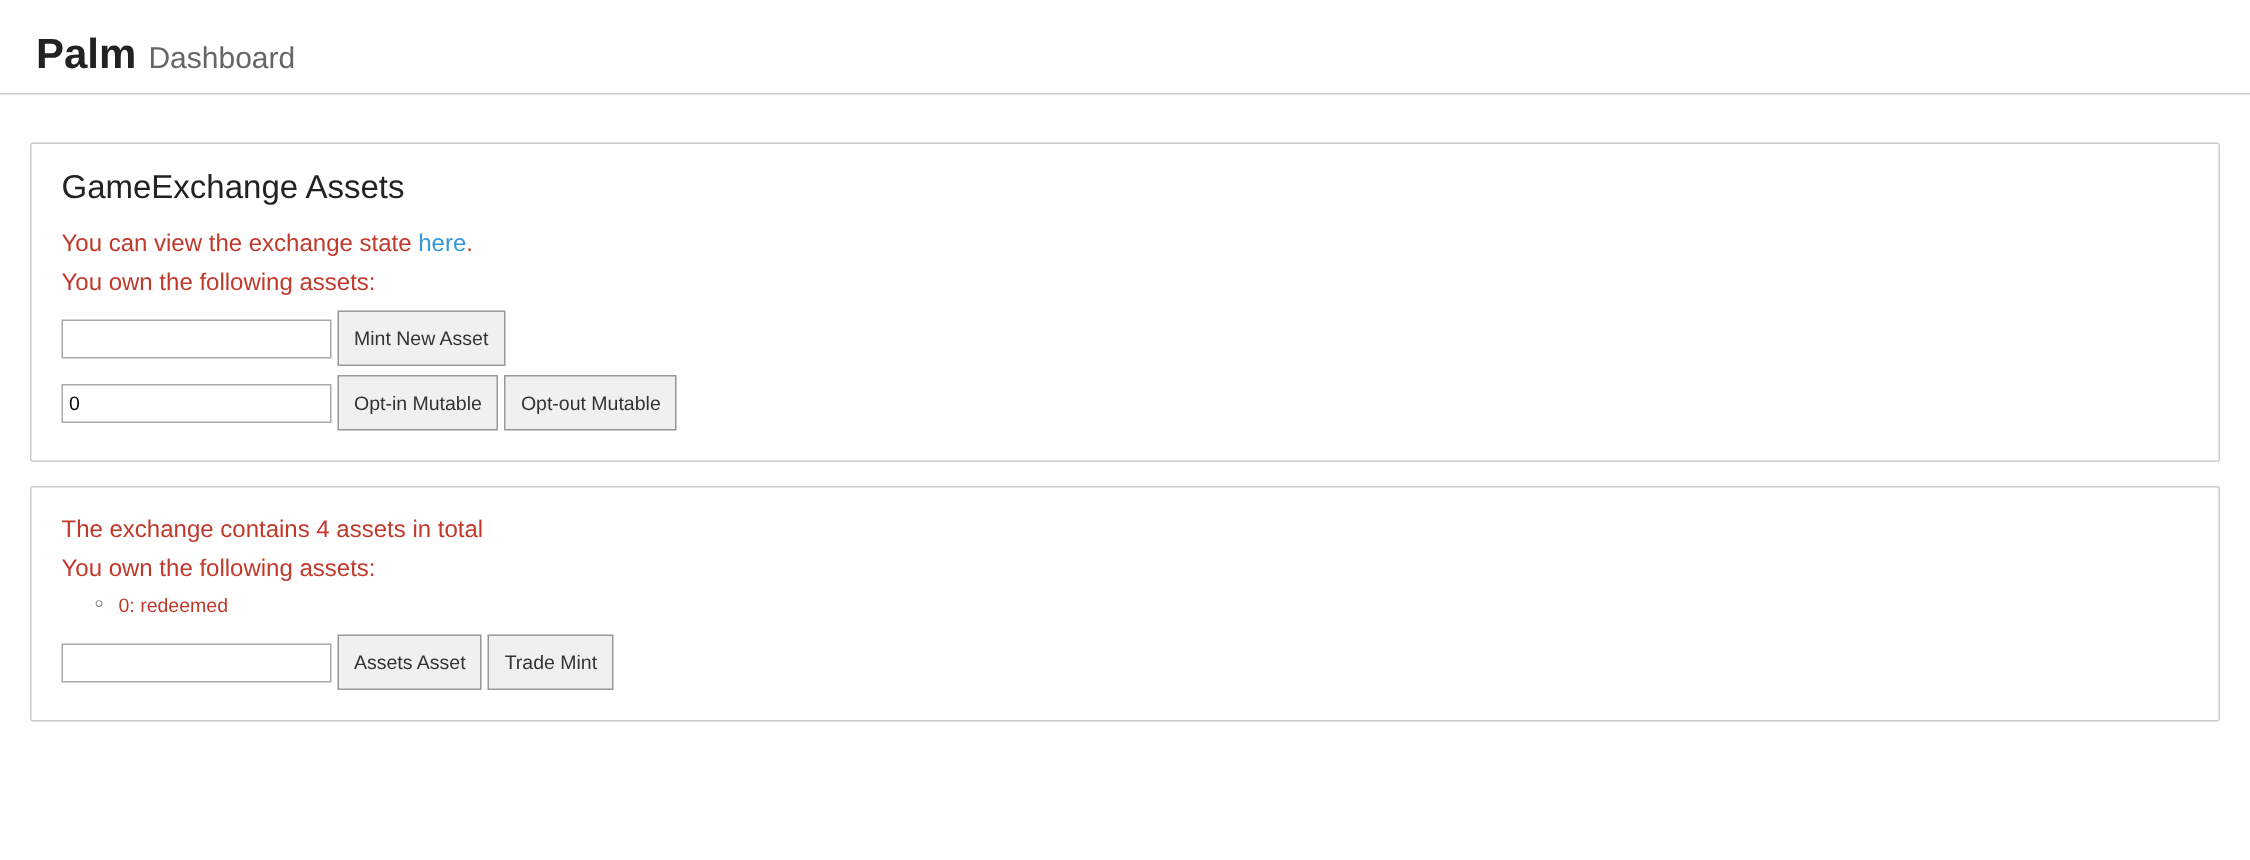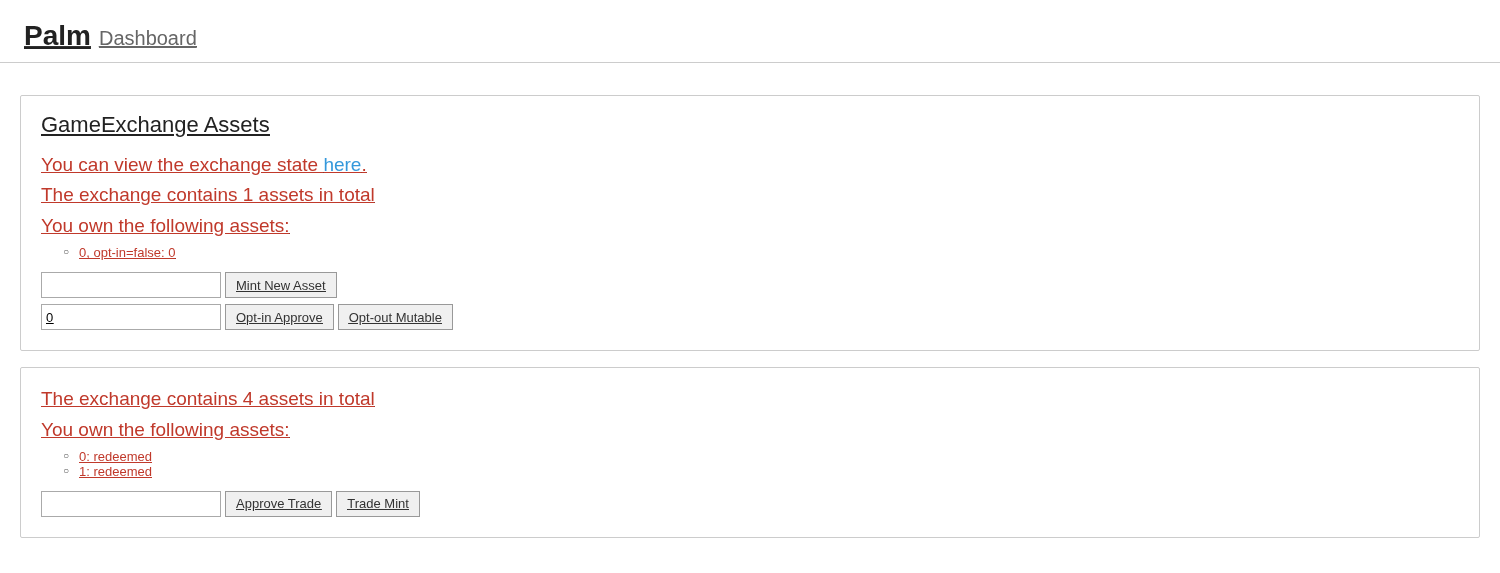--- a/index.html
+++ b/index.html
@@ -1,19 +1,18 @@
 <!DOCTYPE html>
 <html><head>
   <meta charset="utf-8">
   <style>
     * {
       box-sizing: border-box;
       margin: 0;
       padding: 0;
-      text-decoration: underline;
     }
 
     body {
       font-family: Arial, sans-serif;
       background: #fff;
       color: #333;
       font-size: 14px;
       width: 1500px;
       min-height: 573px;
     }
@@ -50,21 +49,21 @@
 
     .section-title {
       font-size: 22px;
       font-weight: normal;
       color: #222;
       margin-bottom: 12px;
     }
 
     .info-line {
       color: #c0392b;
-      font-size: 19px;
+      font-size: 16px;
       line-height: 1.6;
     }
 
     .info-line a {
       color: #3498db;
       text-decoration: none;
     }
 
     .asset-list {
       list-style: none;
@@ -97,21 +96,21 @@
     .text-input {
       height: 26px;
       width: 180px;
       border: 1px solid #aaa;
       padding: 2px 4px;
       font-size: 13px;
       background: #fff;
     }
 
     .btn {
-      height: 26px;
+      height: 37px;
       padding: 0 10px;
       font-size: 13px;
       border: 1px solid #999;
       background: #f0f0f0;
       cursor: pointer;
       color: #333;
     }
   </style>
 </head>
 <body>
@@ -121,48 +120,43 @@
 </div>
 
 <div class="main-content">
 
   <div class="section">
     <h2 class="section-title">GameExchange Assets</h2>
 
     <div class="info-line">
       <span>You can view the exchange state </span><a href="#">here</a><span>.</span>
     </div>
-    <div class="info-line">The exchange contains 1 assets in total</div>
     <div class="info-line">You own the following assets:</div>
 
-    <ul class="asset-list">
-      <li><span>0, opt-in=false: 0</span></li>
-    </ul>
 
     <div class="controls-row">
       <input type="text" class="text-input" value="" style="">
       <button class="btn">Mint New Asset</button>
     </div>
     <div class="controls-row">
       <input type="text" class="text-input" value="0" style="">
-      <button class="btn">Opt-in Approve</button>
+      <button class="btn">Opt-in Mutable</button>
       <button class="btn">Opt-out Mutable</button>
     </div>
   </div>
 
   <div class="section">
 
     <div class="info-line">The exchange contains 4 assets in total</div>
     <div class="info-line">You own the following assets:</div>
 
     <ul class="asset-list">
       <li><span>0: redeemed</span></li>
-      <li><span>1: redeemed</span></li>
     </ul>
 
     <div class="controls-row">
       <input type="text" class="text-input" value="" style="">
-      <button class="btn">Approve Trade</button>
+      <button class="btn">Assets Asset</button>
       <button class="btn">Trade Mint</button>
     </div>
   </div>
 
 </div>
 
 </body></html>

